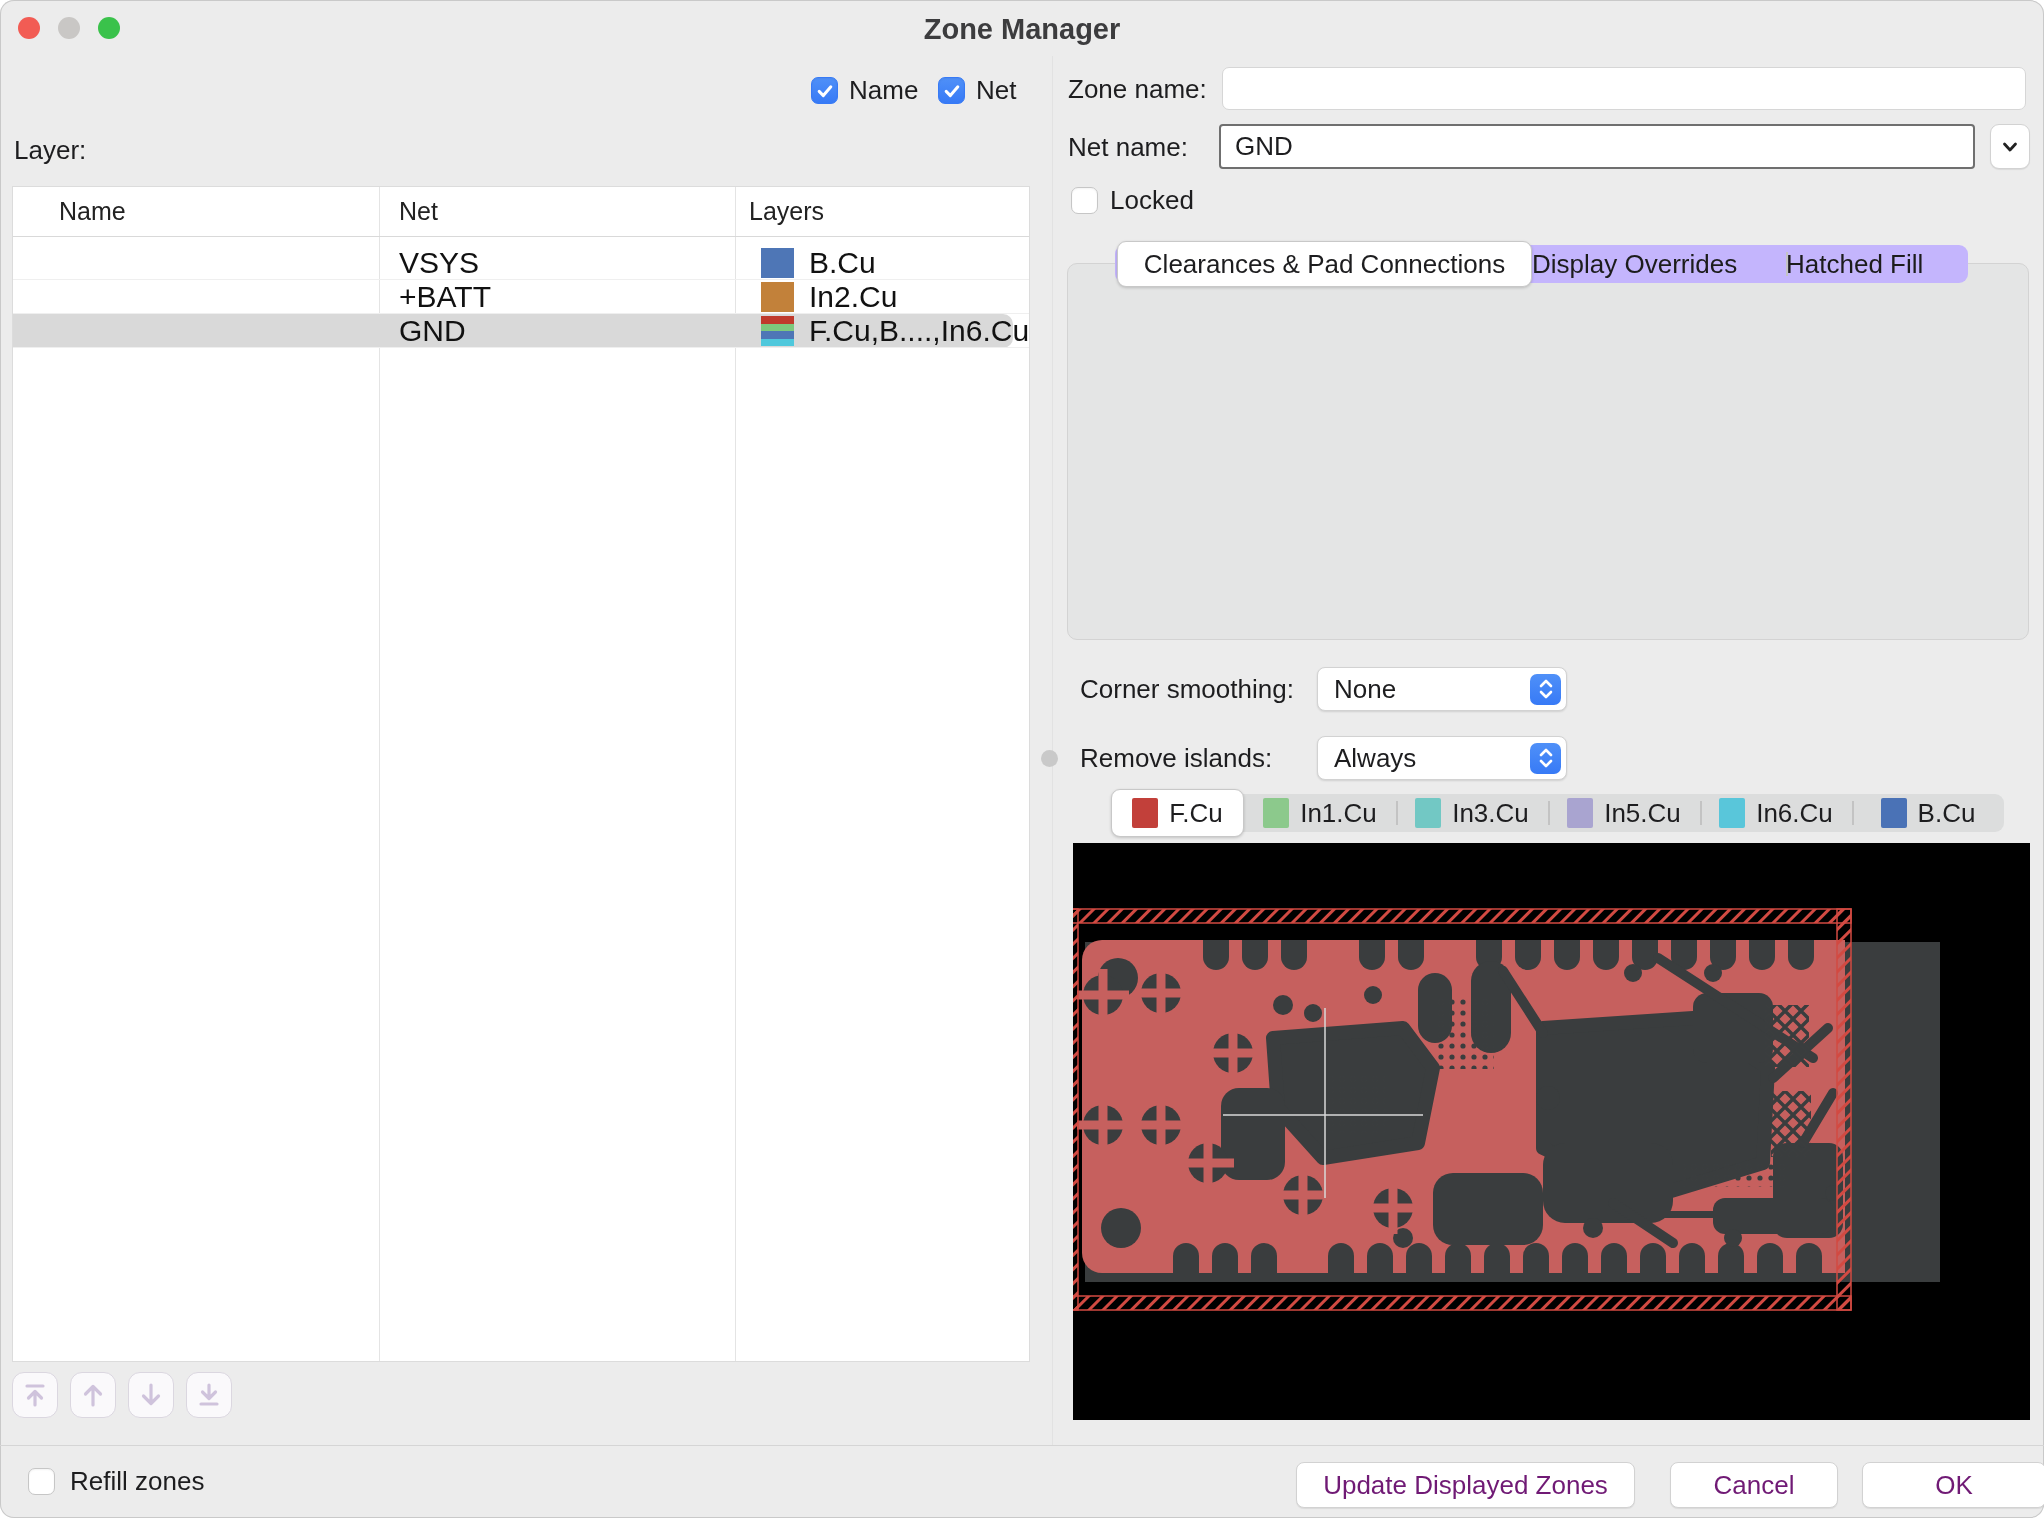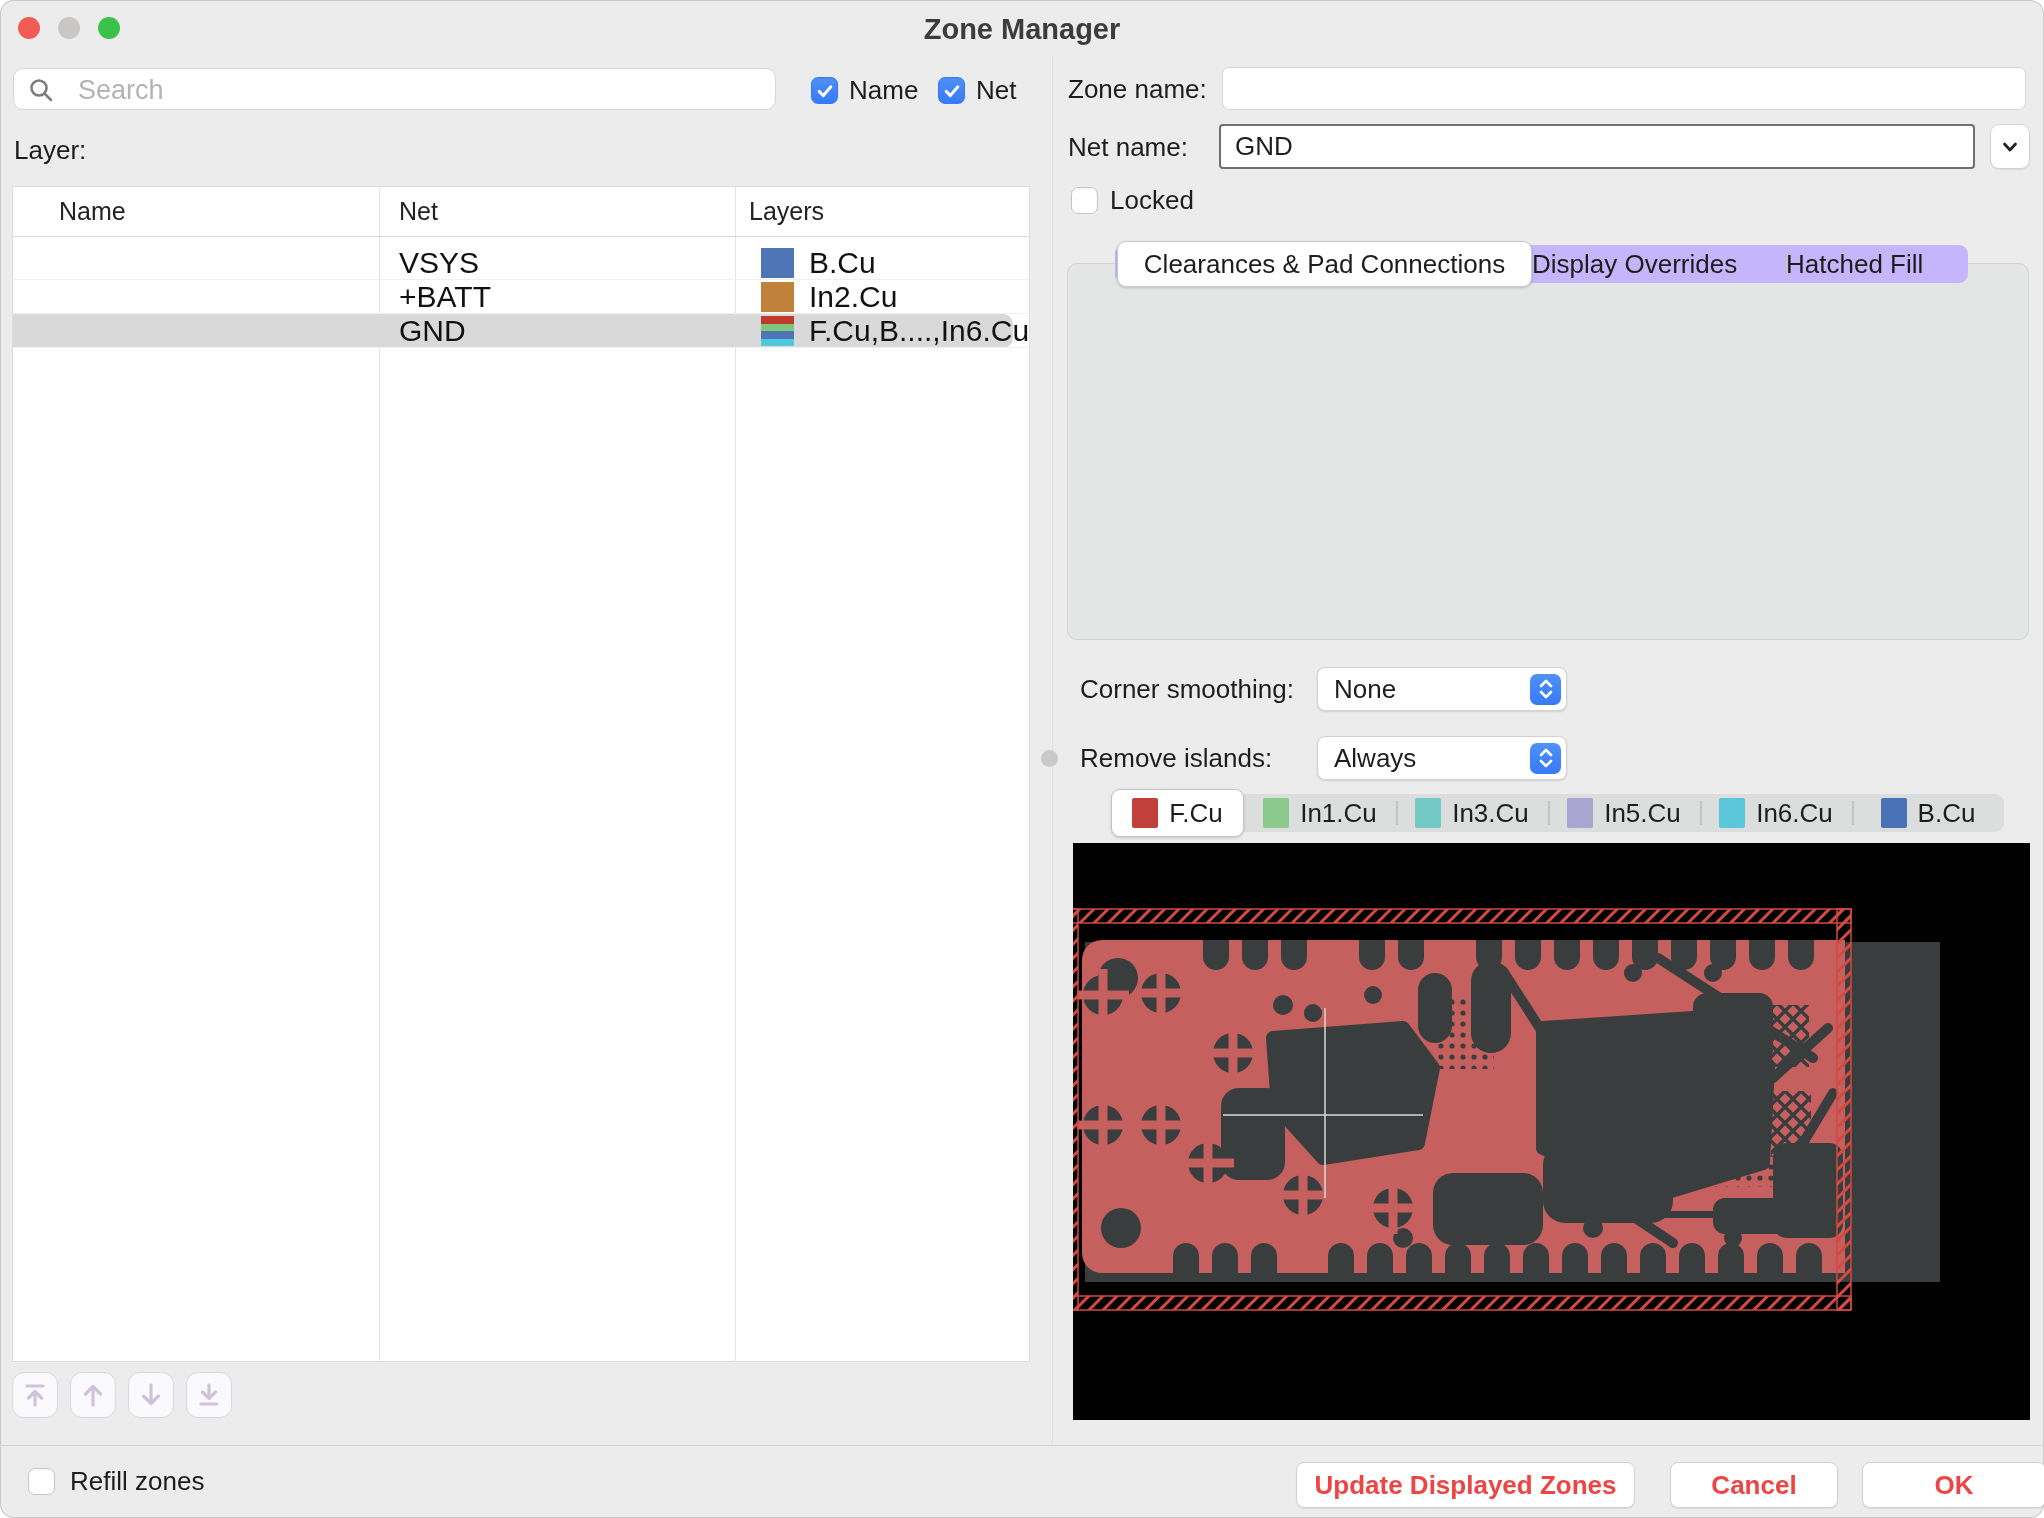--- a/index.html
+++ b/index.html
@@ -19,21 +19,21 @@
   .cb svg{display:none;width:20px;height:20px;}
   .cb.on{background:linear-gradient(var(--accent-hi,#4f90f8),var(--accent,#377af6));border-color:var(--accent,#377af6);}
   .cb.on svg{display:block;}
   .lbl{font-size:26px;color:#1d1d1f;white-space:nowrap;}
   .popup{background:#fff;border:1px solid #d2d2d2;border-radius:8px;box-shadow:0 1px 2px rgba(0,0,0,.12);
          box-sizing:border-box;display:flex;align-items:center;justify-content:space-between;padding:0 5px 0 16px;}
   .popup .ptxt{font-size:26px;}
   .stepper{width:31px;height:31px;border-radius:7px;background:linear-gradient(var(--accent-hi,#4f90f8),var(--accent,#377af6));
            display:flex;align-items:center;justify-content:center;flex:0 0 auto;}
   .btn{background:#fff;border:1px solid #d2d2d2;border-radius:8px;box-sizing:border-box;text-align:center;
-       font-size:26px;color:#ef4444;box-shadow:0 1px 1px rgba(0,0,0,.08);display:flex;align-items:center;justify-content:center;font-weight:bold;}
+       font-size:26px;color:#701a75;box-shadow:0 1px 1px rgba(0,0,0,.08);display:flex;align-items:center;justify-content:center;}
   
   .searchbox{left:13px;top:68px;width:763px;height:42px;border-radius:10px;}
   .searchbox input{position:absolute;left:62px;top:0;width:680px;height:40px;border:none;background:transparent;
         font-size:27px;font-family:"Liberation Sans",sans-serif;color:#1d1d1f;}
   .searchbox input::placeholder{color:#b3b3b3;}
   #table{left:12px;top:186px;width:1018px;height:1176px;background:#fff;border:1px solid #dcdcdc;box-sizing:border-box;}
   .thead{position:absolute;left:0;top:0;width:100%;height:49px;border-bottom:1px solid #d9d9d9;font-size:25px;color:#222;}
   .thead span{position:absolute;line-height:49px;}
   .colsep{position:absolute;top:0;bottom:0;width:1px;background:#e4e4e4;}
   .rows{position:absolute;left:0;top:50px;right:0;padding-top:9px;}
@@ -76,27 +76,20 @@
 
 <div id="win">
 
   <div class="abs titlebar">
     <div class="abs light" style="left: 18px; background: rgb(242, 92, 84);"></div>
     <div class="abs light" style="left: 58px; background: rgb(201, 199, 197);"></div>
     <div class="abs light" style="left: 98px; background: rgb(58, 194, 75);"></div>
     <div class="abs wtitle">Zone Manager</div>
   </div>
 
-  <div class="abs field searchbox">
-    <svg class="abs" style="left:14px;top:8px" width="27" height="27" viewBox="0 0 27 27">
-      <circle cx="11" cy="11" r="7.5" fill="none" stroke="#7c7c7c" stroke-width="2.6"></circle>
-      <line x1="16.5" y1="16.5" x2="23" y2="23" stroke="#7c7c7c" stroke-width="2.6" stroke-linecap="round"></line>
-    </svg>
-    <input type="text" placeholder="Search" style="">
-  </div>
   <div class="abs cb on" style="left:811px;top:77px">
     <svg viewBox="0 0 24 24">
         <path d="M5 12.5 L10 17.5 L19 7" stroke="#fff" stroke-width="3.6" fill="none" stroke-linecap="round" stroke-linejoin="round"></path>
       </svg>
   </div>
   <div class="abs lbl" style="left:849px;top:77px;line-height:27px">Name</div>
   <div class="abs cb on" style="left:938px;top:77px">
     <svg viewBox="0 0 24 24">
         <path d="M5 12.5 L10 17.5 L19 7" stroke="#fff" stroke-width="3.6" fill="none" stroke-linecap="round" stroke-linejoin="round"></path>
       </svg>

